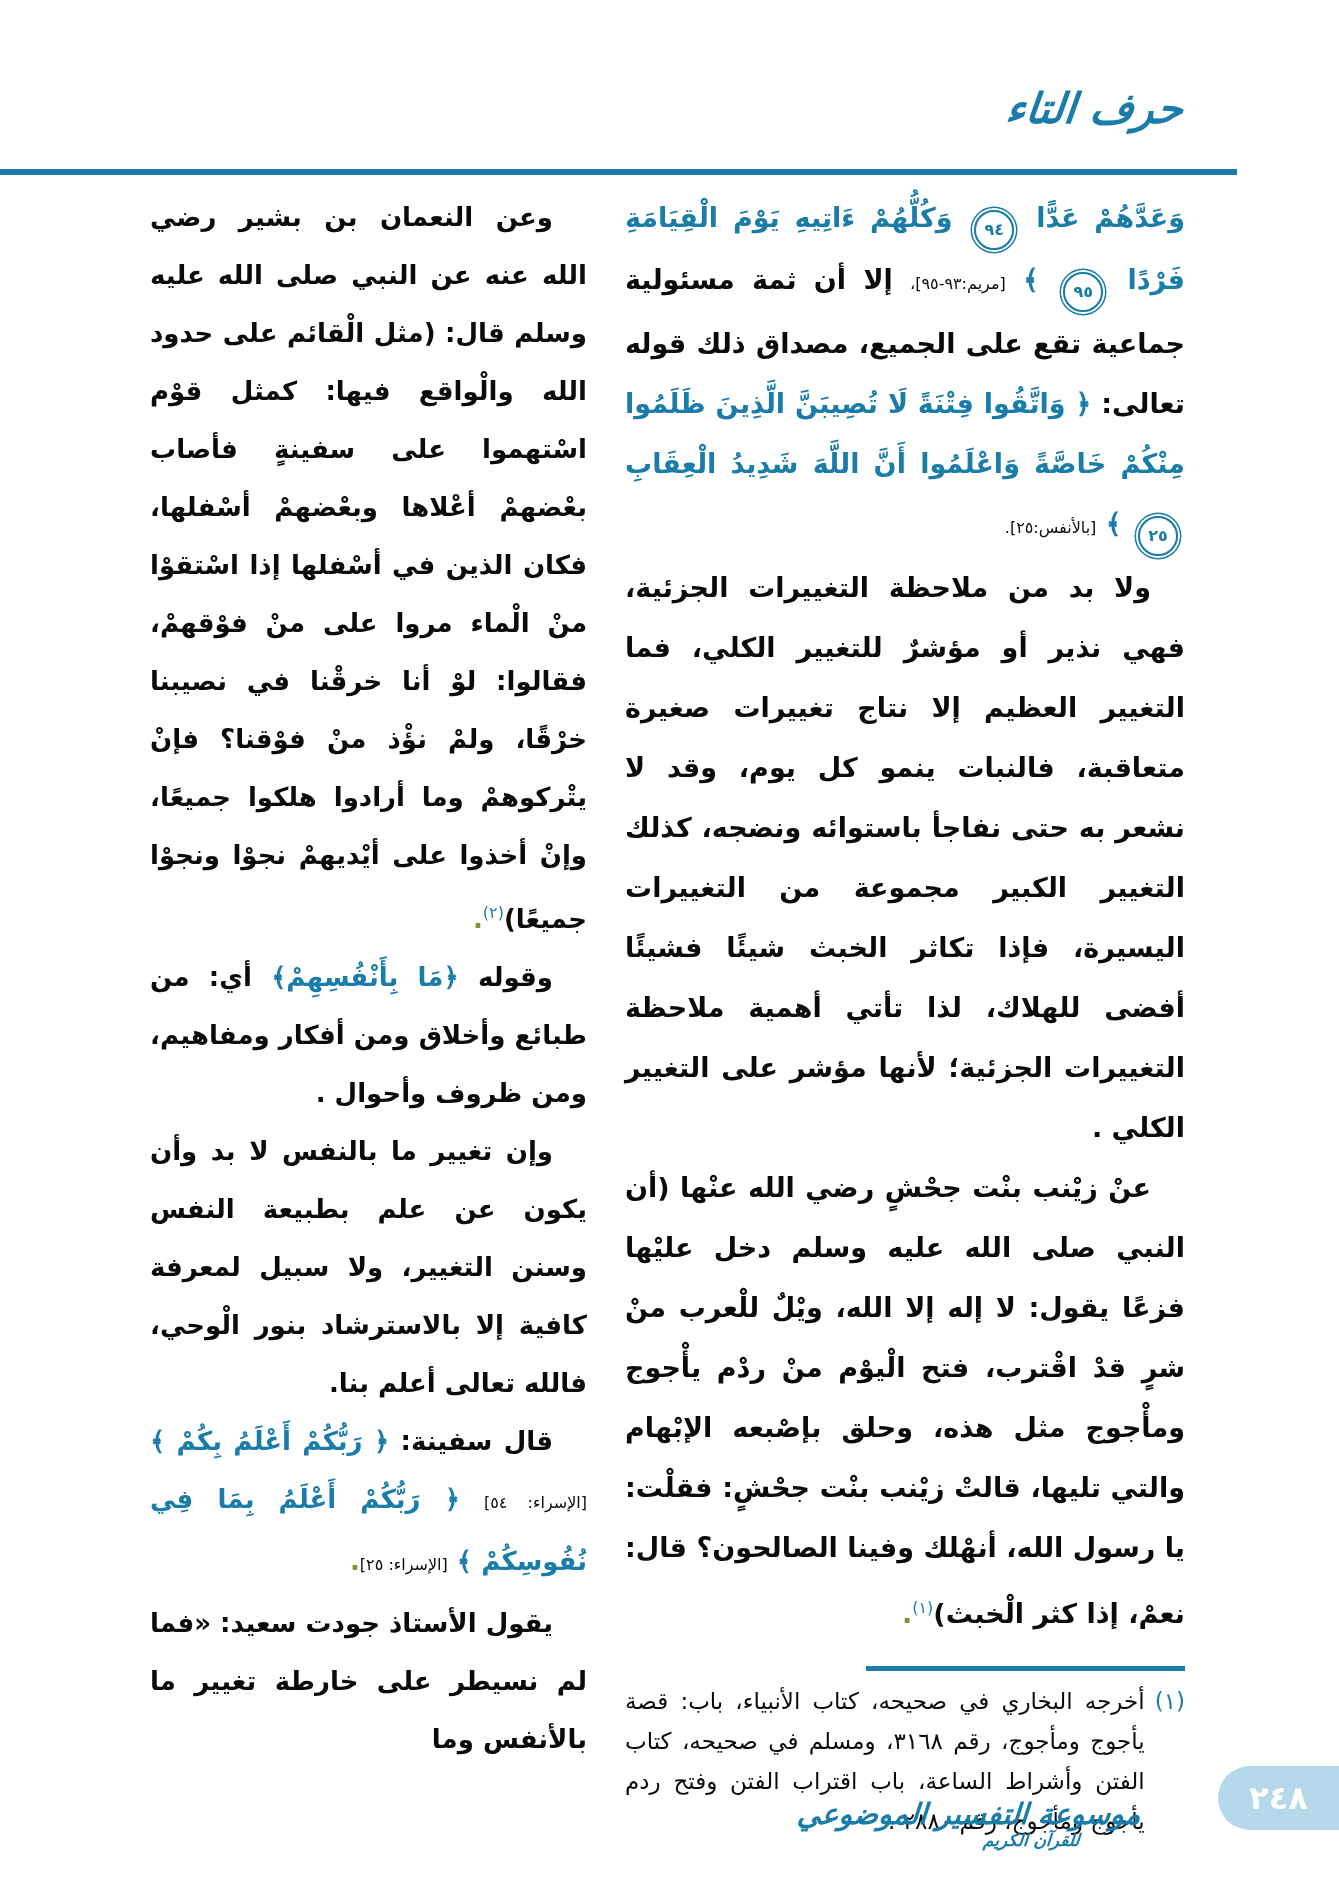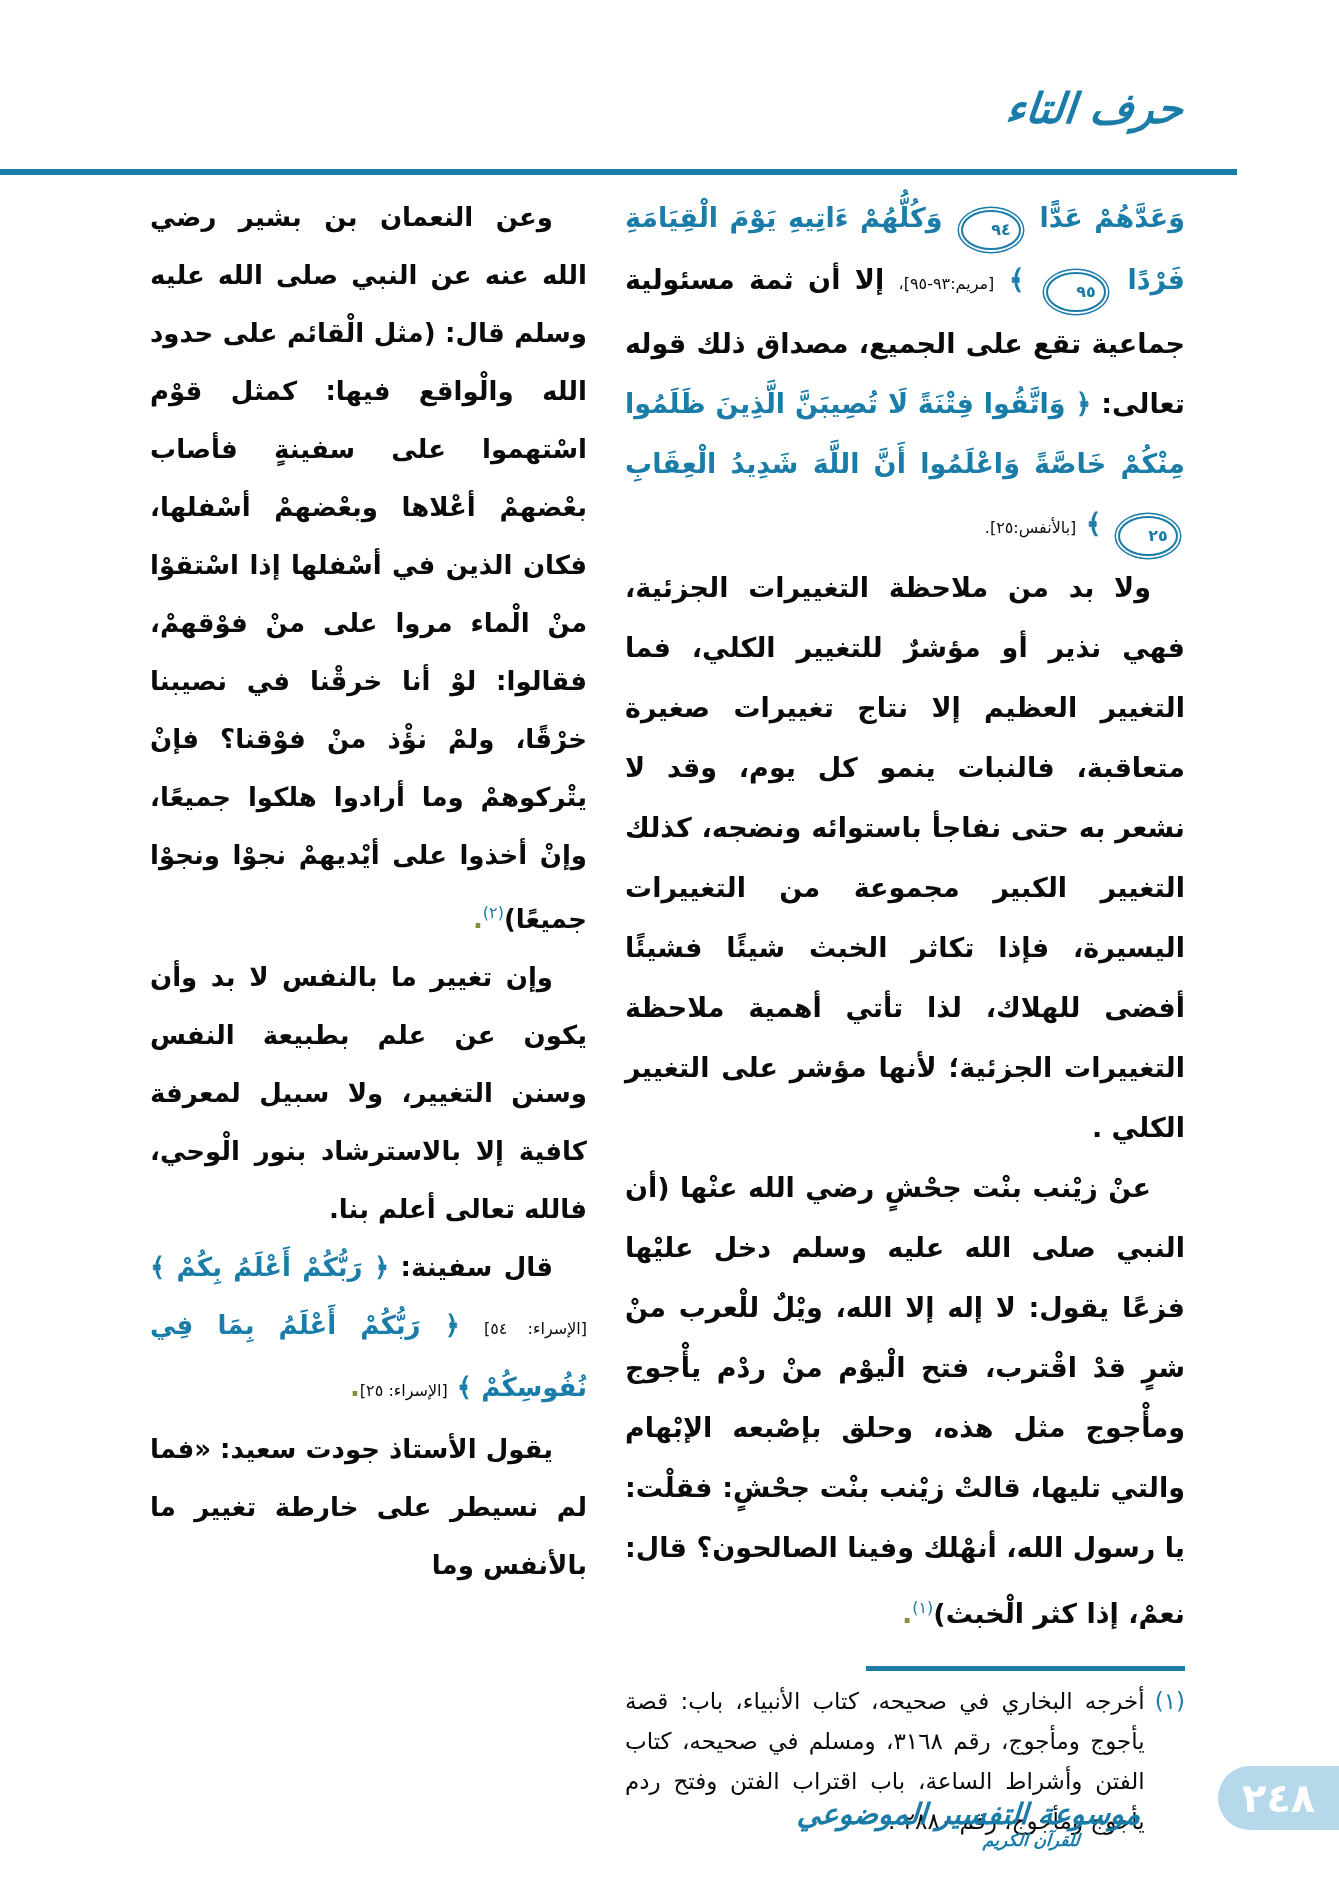--- a/index.html
+++ b/index.html
@@ -27,21 +27,21 @@
   .col-r{width:560px; font-size:27px; line-height:60px;}
   .col-l{width:437px; font-size:26px; line-height:58px;}
   p{margin:0; font-weight:bold;}
   .indent{text-indent:34px;}
   .quran{color:#1a7ca8;}
   .ayah{
     display:inline-flex; align-items:center; justify-content:center;
     width:36px; height:36px; border:2px solid #1a7ca8; border-radius:50%;
     box-shadow:0 0 0 2px #ffffff, 0 0 0 3.5px #1a7ca8;
     color:#1a7ca8; font-size:16px; font-weight:bold;
-    vertical-align:-8px; margin:0 7px; text-indent:0;padding-left:20px;
+    vertical-align:-8px; margin:0 7px; text-indent:0;
   }
   .ref{font-weight:normal; font-size:16px;}
   .fnref{color:#1a7ca8; font-size:16px; vertical-align:super; font-weight:normal;}
   .olive{color:#8b8b40;}
   .fn-divider{width:57%; height:5px; background:#1a7ca8; margin:22px 0 10px;}
   .footnote{
     display:flex; gap:10px; font-weight:normal;
     font-size:23px; line-height:40px; text-align:justify;
   }
   .fn-marker{color:#1a7ca8; flex:0 0 auto;}
@@ -51,21 +51,21 @@
     position:absolute; top:1798px; left:925px; width:215px;
     text-align:center; color:#1a7ca8; font-weight:bold; font-style:italic;
     line-height:1.15; transform:skewX(-4deg);
   }
   .logo-main{font-size:29px; white-space:nowrap;}
   .logo-sub{font-size:17px;}
   .page-badge{
     position:absolute; top:1766px; right:0; width:121px; height:64px;
     background:#b5d8ea; border-radius:33px 0 0 33px;
     display:flex; align-items:center; justify-content:center;
-    color:#ffffff; font-size:40px; font-weight:bold;
+    color:#ffffff; font-size:32px; font-weight:bold;
   }
 </style>
 </head>
 <body>
 
 <div class="page">
 
   <div class="header-title">حرف التاء</div>
   <div class="header-rule"></div>
 
@@ -97,20 +97,25 @@
         <span class="fn-marker">(١)</span>
         <span class="fn-text">أخرجه البخاري في صحيحه، كتاب الأنبياء، باب: قصة يأجوج ومأجوج، رقم ٣١٦٨، ومسلم في صحيحه، كتاب الفتن وأشراط الساعة، باب اقتراب الفتن وفتح ردم يأجوج ومأجوج، رقم ٢٨٨٠ .</span>
       </div>
     </div>
 
     <div class="col col-l">
       <p class="indent">
         <span>وعن النعمان بن بشير رضي الله عنه عن النبي صلى الله عليه وسلم قال: (مثل الْقائم على حدود الله والْواقع فيها: كمثل قوْم اسْتهموا على سفينةٍ فأصاب بعْضهمْ أعْلاها وبعْضهمْ أسْفلها، فكان الذين في أسْفلها إذا اسْتقوْا منْ الْماء مروا على منْ فوْقهمْ، فقالوا: لوْ أنا خرقْنا في نصيبنا خرْقًا، ولمْ نؤْذ منْ فوْقنا؟ فإنْ يتْركوهمْ وما أرادوا هلكوا جميعًا، وإنْ أخذوا على أيْديهمْ نجوْا ونجوْا جميعًا)</span><span class="fnref">(٢)</span><span class="olive">.</span>
       </p>
       <p class="indent">
+        <span>وقوله</span>
+        <span class="quran">﴿مَا بِأَنْفُسِهِمْ﴾</span>
+        <span>أي: من طبائع وأخلاق ومن أفكار ومفاهيم، ومن ظروف وأحوال .</span>
+      </p>
+      <p class="indent">
         <span>وإن تغيير ما بالنفس لا بد وأن يكون عن علم بطبيعة النفس وسنن التغيير، ولا سبيل لمعرفة كافية إلا بالاسترشاد بنور الْوحي، فالله تعالى أعلم بنا.</span>
       </p>
       <p class="indent">
         <span>قال سفينة:</span>
         <span class="quran">﴿ رَبُّكُمْ أَعْلَمُ بِكُمْ ﴾</span>
         <span class="ref">[الإسراء: ٥٤]</span>
         <span class="quran">﴿ رَبُّكُمْ أَعْلَمُ بِمَا فِي نُفُوسِكُمْ ﴾</span>
         <span class="ref">[الإسراء: ٢٥]</span><span class="olive">.</span>
       </p>
       <p class="indent">

